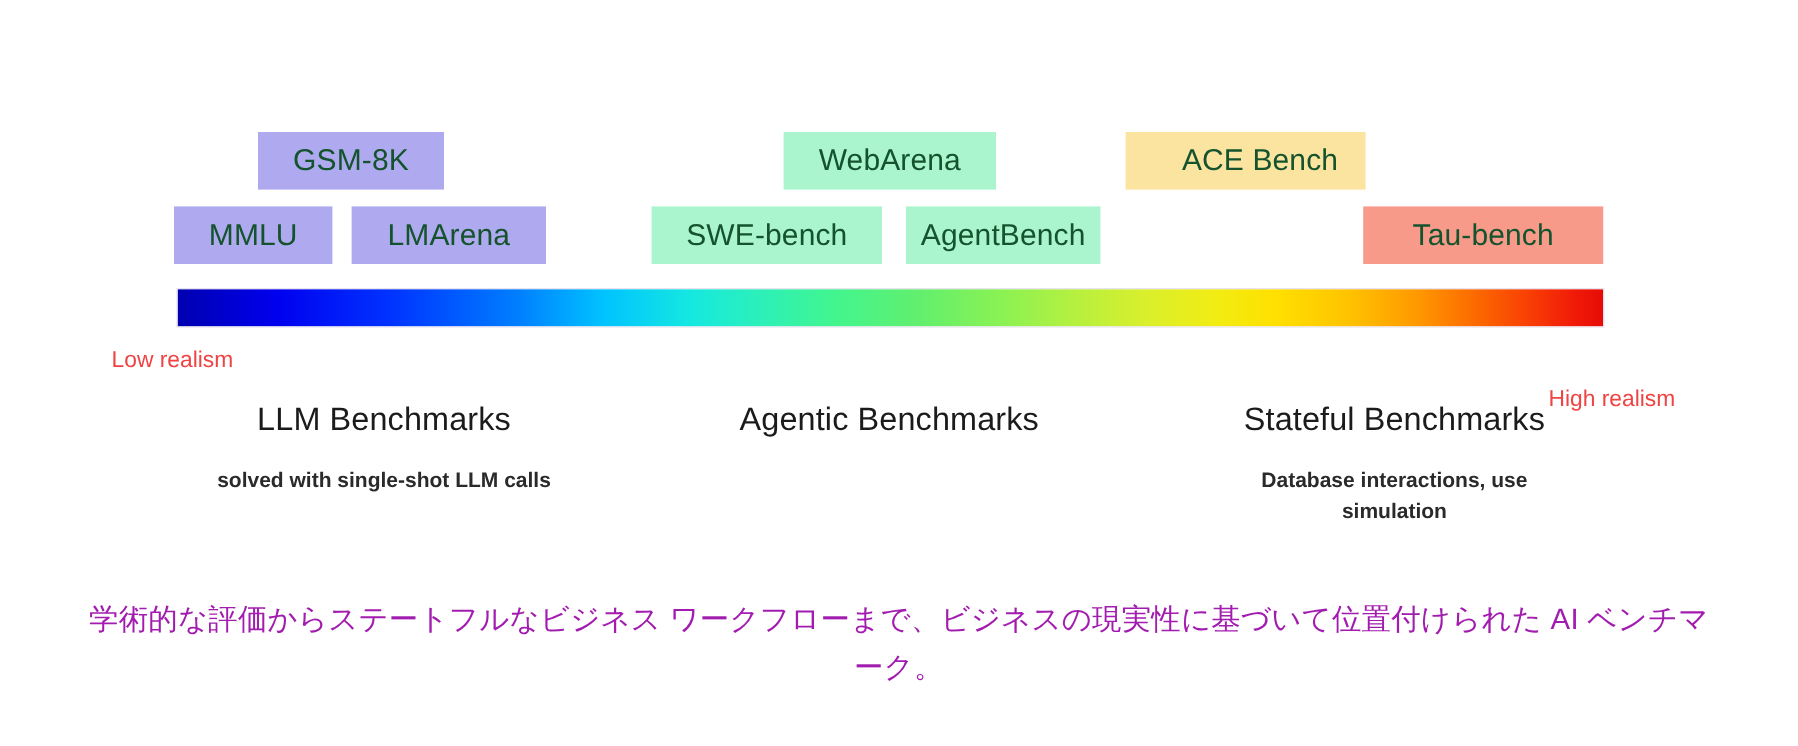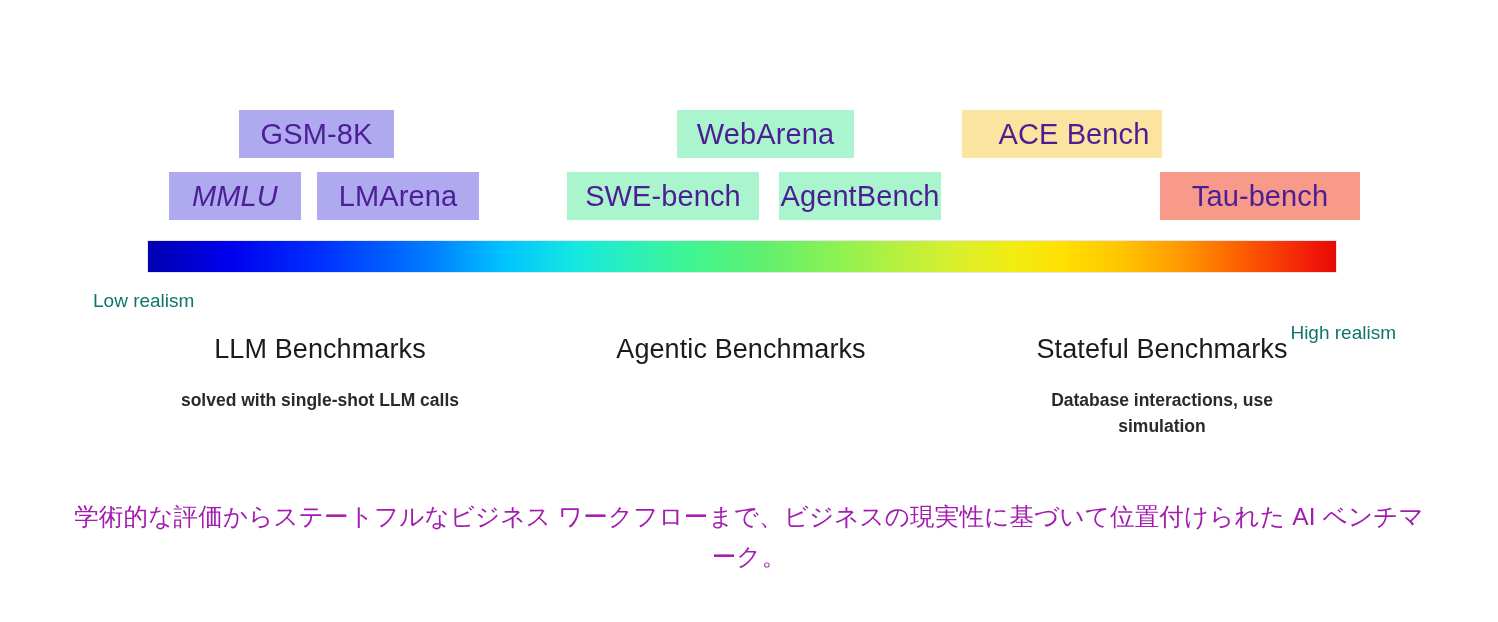--- a/index.html
+++ b/index.html
@@ -20,26 +20,25 @@
   }
 
   
   .chip {
     position: absolute;
     display: flex;
     align-items: center;
     justify-content: center;
     box-sizing: border-box;
     height: 48px;
-    color: #4c1d95;
-    font-size: 29px;
+    color: #14532d;
+    font-size: 25px;
     font-weight: 400;
     letter-spacing: 0.1px;
     white-space: nowrap;
-    margin-left: 24px;
   }
   .chip.llm      { background: #AFAAF0; }
   .chip.agentic  { background: #AAF5CE; }
   .chip.ace      { background: #FBE3A0; padding-left: 24px; }
   .chip.stateful { background: #F79A8A; }
 
   
   #spectrum-bar {
     position: absolute;
     left: 147px;
@@ -68,21 +67,21 @@
       #fc6a00 91%,
       #f83c05 95%,
       #f11a08 98%,
       #e60b05 100%);
   }
 
   
   .axis-label {
     position: absolute;
     top: 290px;
-    color: #0f766e;
+    color: #ef4444;
     font-size: 19px;
     white-space: nowrap;
   }
   #axis-low  { left: 93px; }
   #axis-high { right: 102px; margin-top: 32px; }
 
   
   .category {
     position: absolute;
     top: 334px;
@@ -126,21 +125,21 @@
 
 <div id="figure">
 
   <div id="chips-row-top">
       <div class="chip llm" style="left: 215px; top: 110px; width: 155px;">GSM-8K</div>
       <div class="chip agentic" style="left: 653px; top: 110px; width: 177px;">WebArena</div>
       <div class="chip ace" style="left: 938px; top: 110px; width: 200px;">ACE Bench</div>
     </div>
 
   <div id="chips-row-bottom">
-      <div class="chip llm" style="left: 145px; top: 172px; width: 132px; font-style: italic;">MMLU</div>
+      <div class="chip llm" style="left: 145px; top: 172px; width: 132px;">MMLU</div>
       <div class="chip llm" style="left: 293px; top: 172px; width: 162px;">LMArena</div>
       <div class="chip agentic" style="left: 543px; top: 172px; width: 192px;">SWE-bench</div>
       <div class="chip agentic" style="left: 755px; top: 172px; width: 162px;">AgentBench</div>
       <div class="chip stateful" style="left: 1136px; top: 172px; width: 200px;">Tau-bench</div>
     </div>
 
   <div id="spectrum-bar"></div>
 
   <div class="axis-label" id="axis-low">Low realism</div>
   <div class="axis-label" id="axis-high">High realism</div>

